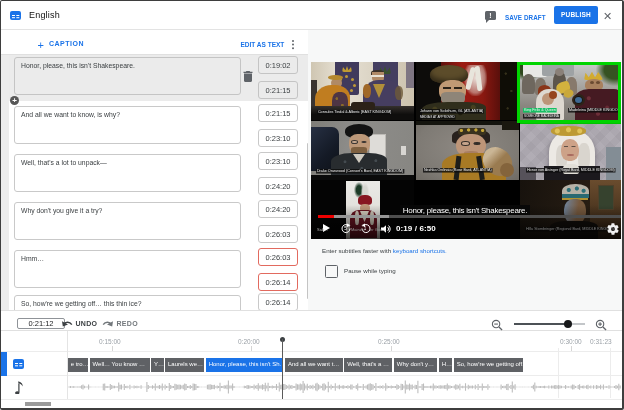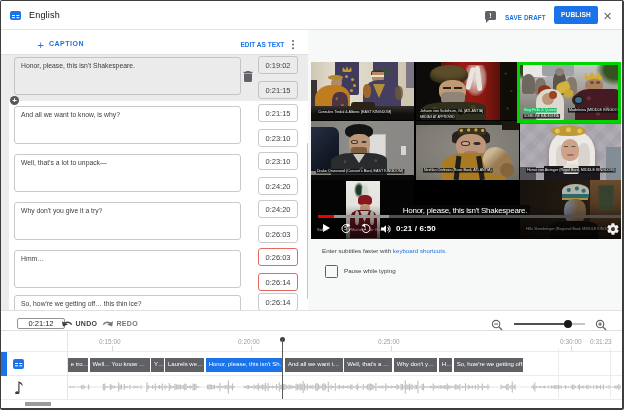--- a/index.html
+++ b/index.html
@@ -268,21 +268,21 @@
   <div class="abs" style="left:206px;top:0;width:104px;height:60.5px;border:3px solid #00d400;z-index:8;"></div>
 </div>
 
 <div class="abs" id="vgrad"></div>
 <div class="abs" id="subover">Honor, please, this isn't Shakespeare.</div>
 <div class="abs" id="pbar">
     <div class="red"></div>
     <div class="buf"></div>
     <div class="rest"></div>
   </div>
-<div class="abs" id="vtime">0:21 / 6:50</div>
+<div class="abs" id="vtime">0:19 / 6:50</div>
 <div class="ctl" style="left:322.5px;top:224px;width:0;height:0;border-left:7.5px solid #fff;border-top:4.8px solid transparent;border-bottom:4.8px solid transparent;"></div>
 <svg class="ctl" style="left:341px;top:223px;" width="10" height="11" viewBox="0 0 20 22">
     <path fill="none" stroke="#fff" stroke-width="2" d="M16.5 6.5 A 8 8 0 1 0 18 11"></path>
     <path fill="#fff" d="M12 1 L12 8 L19 4.5 Z"></path>
     <text x="6.5" y="14.5" fill="#fff" font-size="9" font-family="Liberation Sans">5</text>
   </svg>
 <svg class="ctl" style="left:360.5px;top:223px;" width="10" height="11" viewBox="0 0 20 22">
     <path fill="none" stroke="#fff" stroke-width="2" d="M3.5 6.5 A 8 8 0 1 1 2 11"></path>
     <path fill="#fff" d="M8 1 L8 8 L1 4.5 Z"></path>
     <text x="5.5" y="14.5" fill="#fff" font-size="9" font-family="Liberation Sans">1</text>

